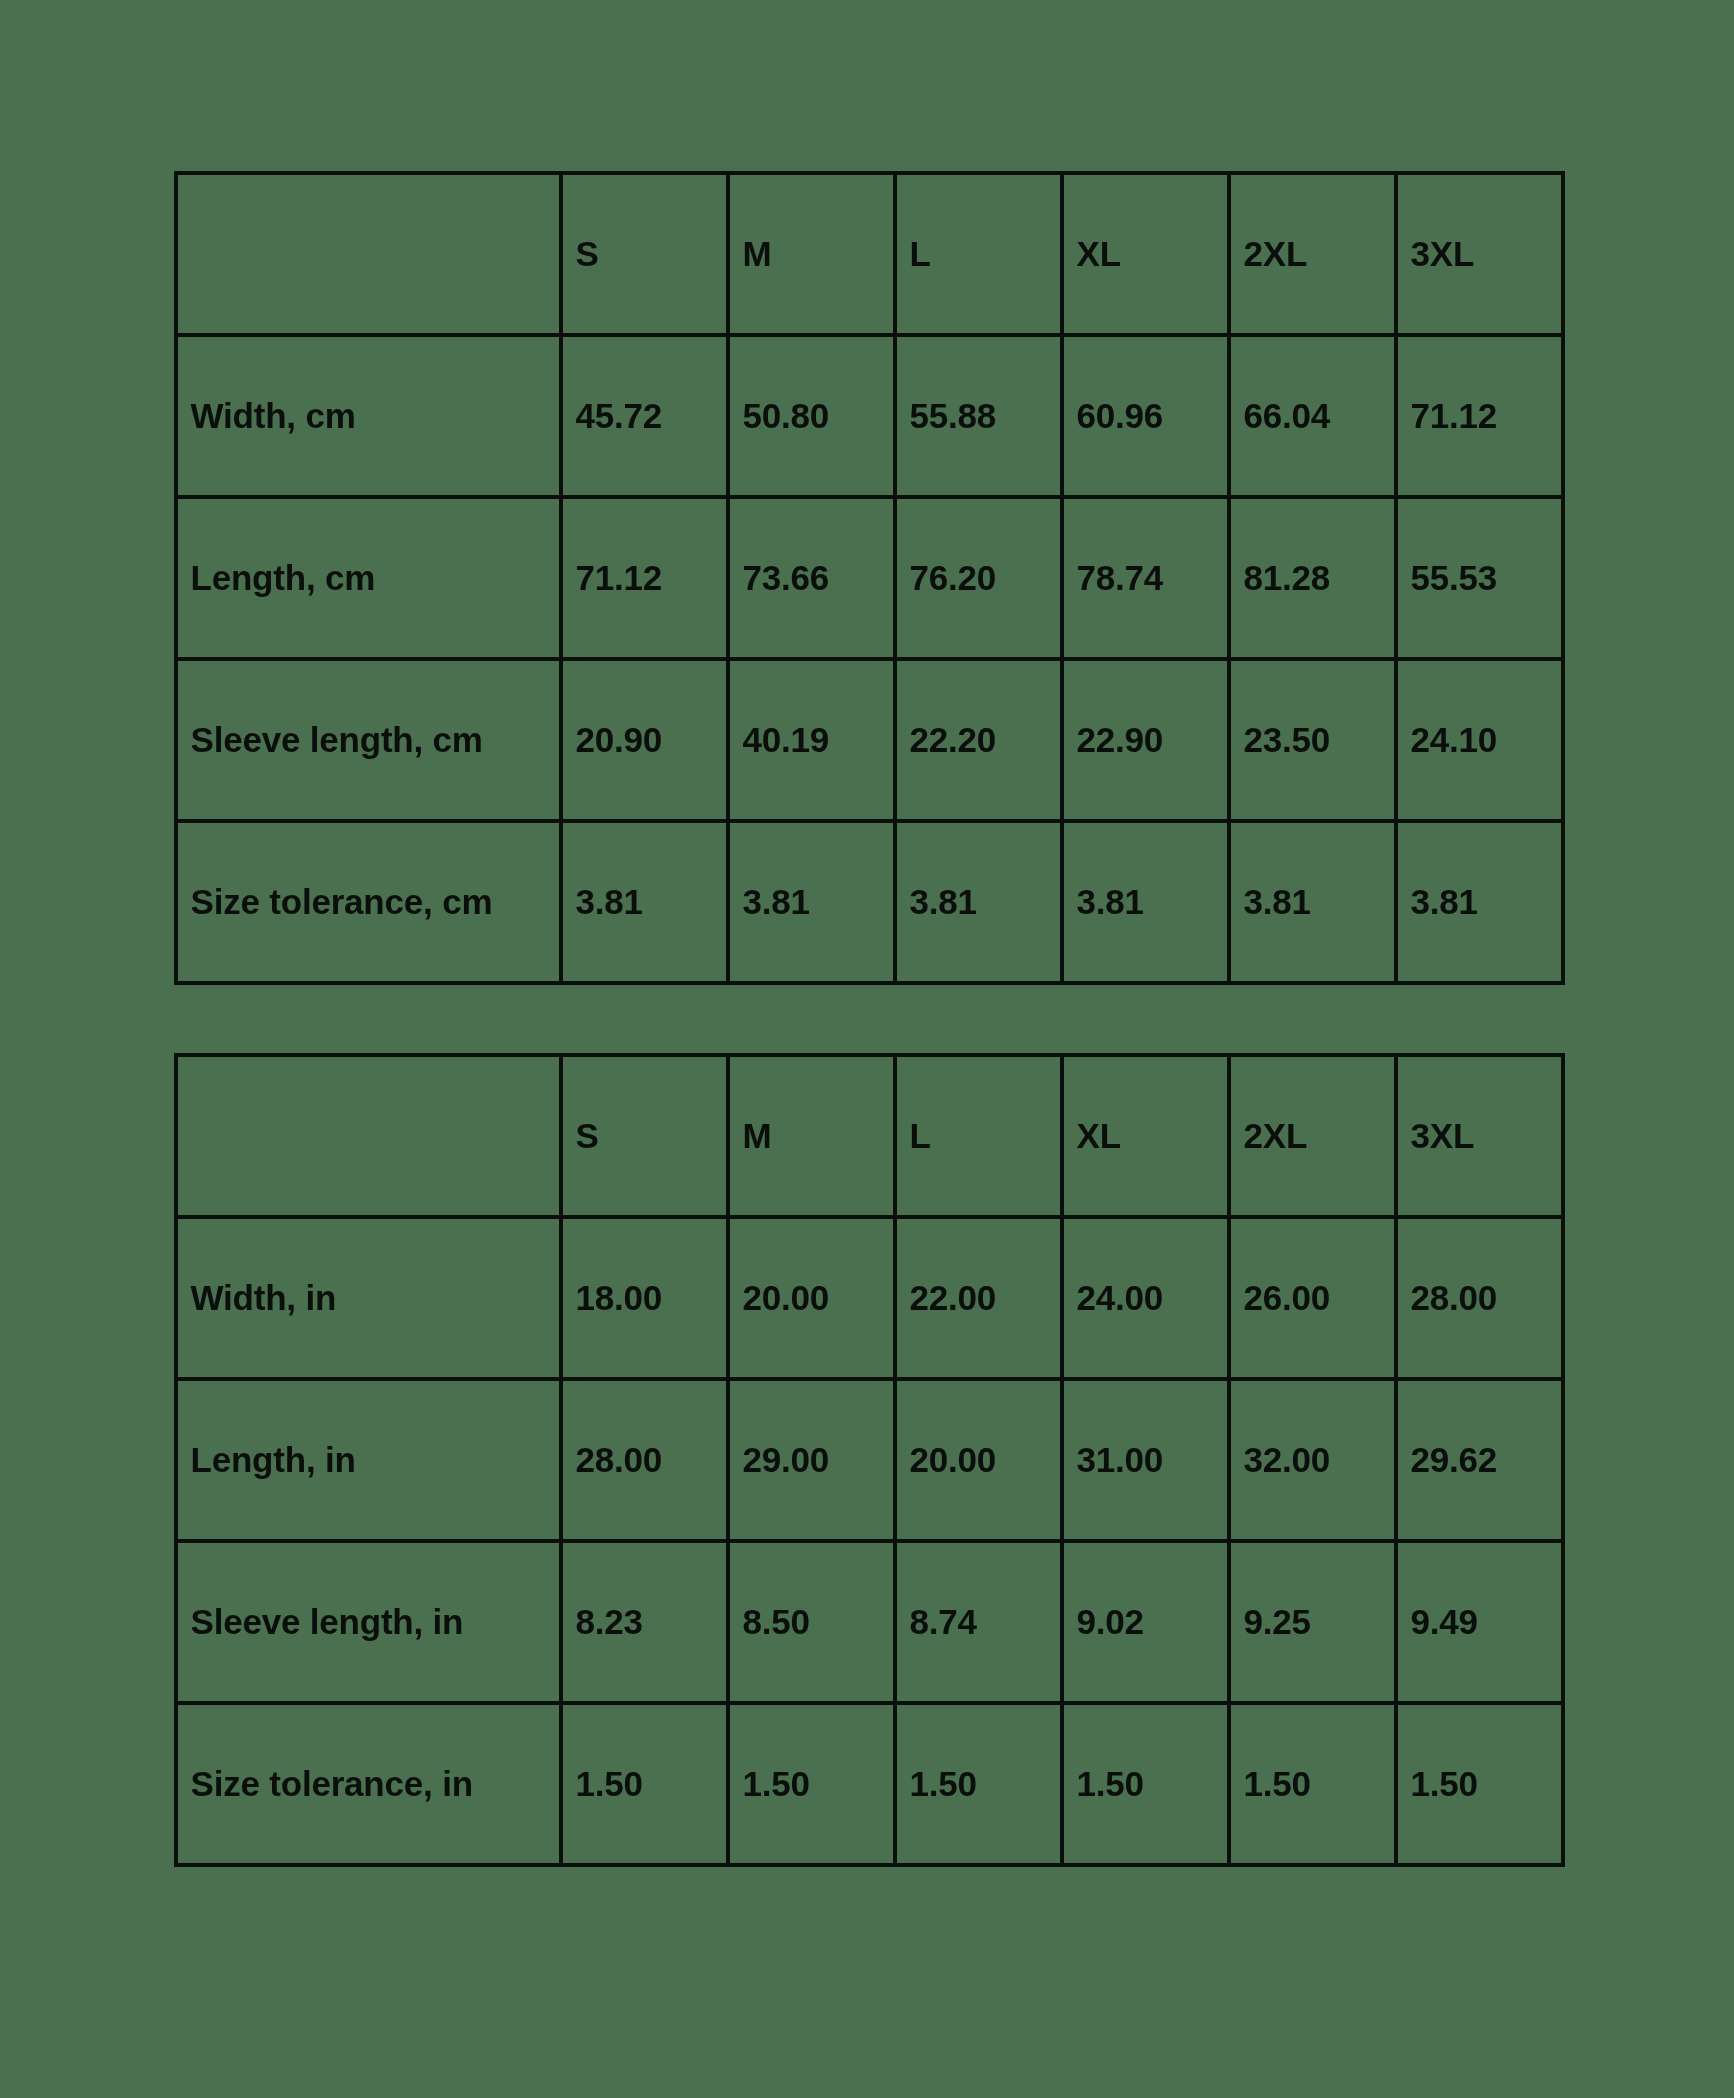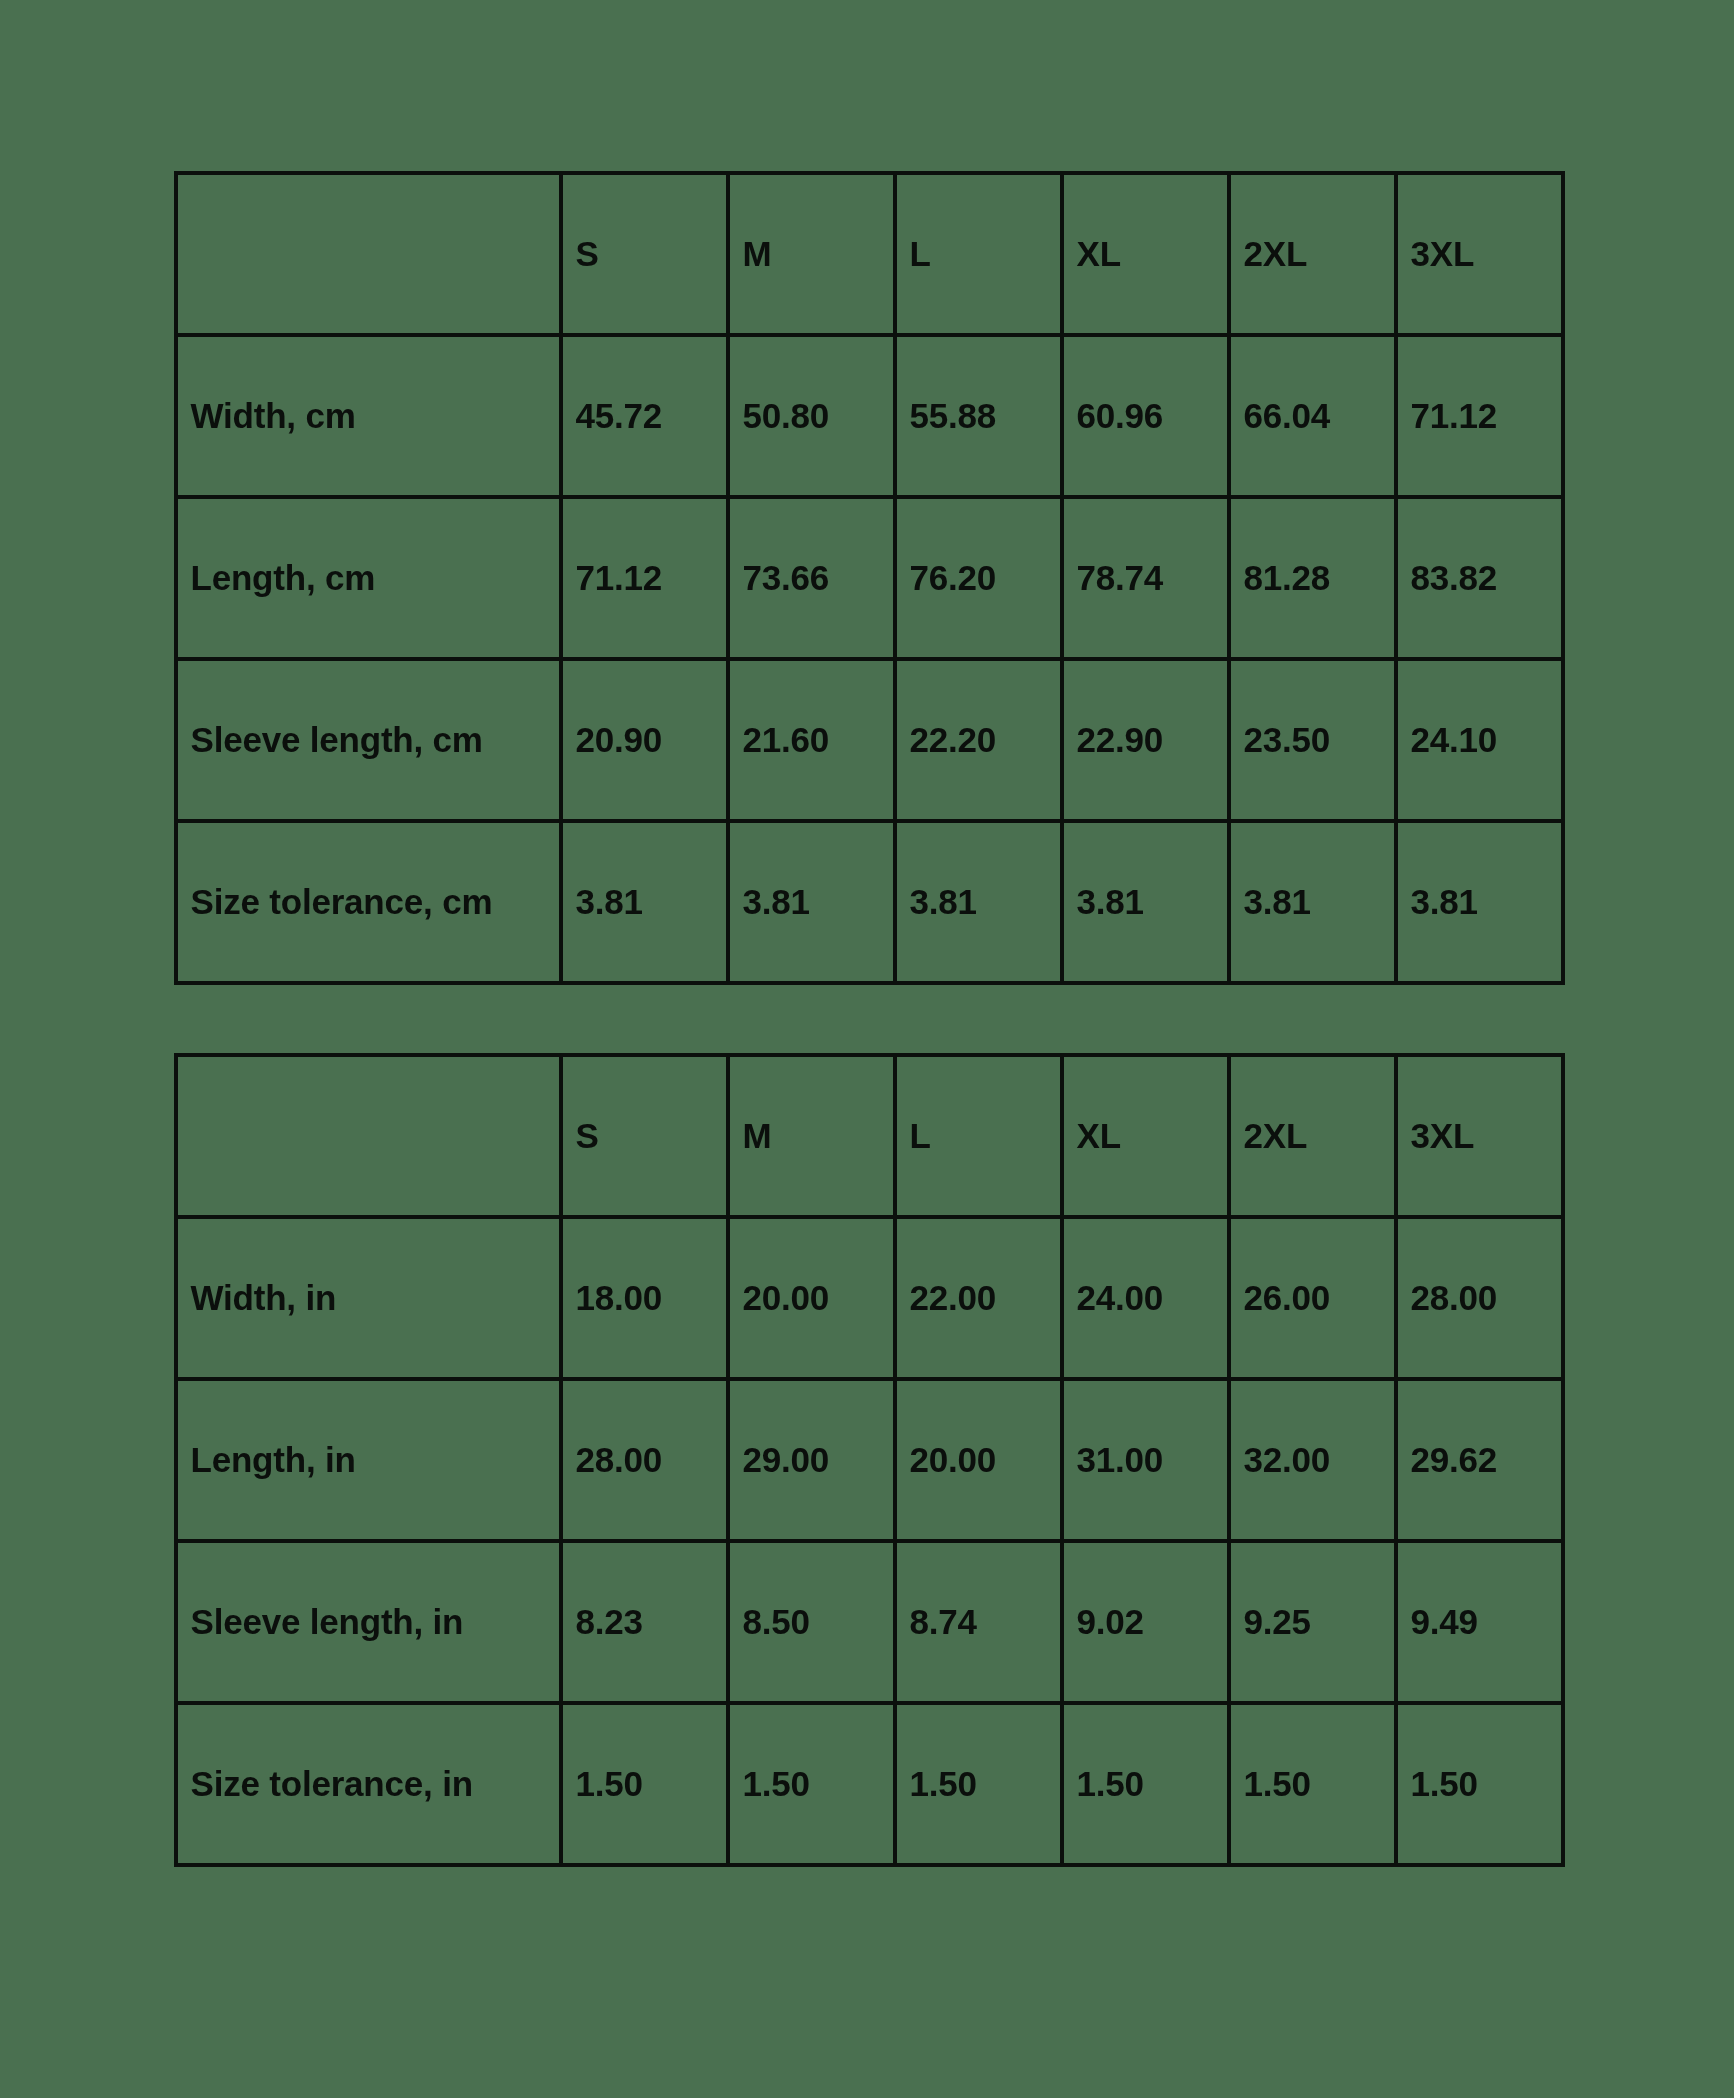--- a/index.html
+++ b/index.html
@@ -80,26 +80,26 @@
         <td class="col-size">66.04</td>
         <td class="col-size">71.12</td>
       </tr>
       <tr>
         <td class="col-label">Length, cm</td>
         <td class="col-size">71.12</td>
         <td class="col-size">73.66</td>
         <td class="col-size">76.20</td>
         <td class="col-size">78.74</td>
         <td class="col-size">81.28</td>
-        <td class="col-size">83.82</td>
+        <td class="col-size">55.53</td>
       </tr>
       <tr>
         <td class="col-label">Sleeve length, cm</td>
         <td class="col-size">20.90</td>
-        <td class="col-size">21.60</td>
+        <td class="col-size">40.19</td>
         <td class="col-size">22.20</td>
         <td class="col-size">22.90</td>
         <td class="col-size">23.50</td>
         <td class="col-size">24.10</td>
       </tr>
       <tr>
         <td class="col-label">Size tolerance, cm</td>
         <td class="col-size">3.81</td>
         <td class="col-size">3.81</td>
         <td class="col-size">3.81</td>

